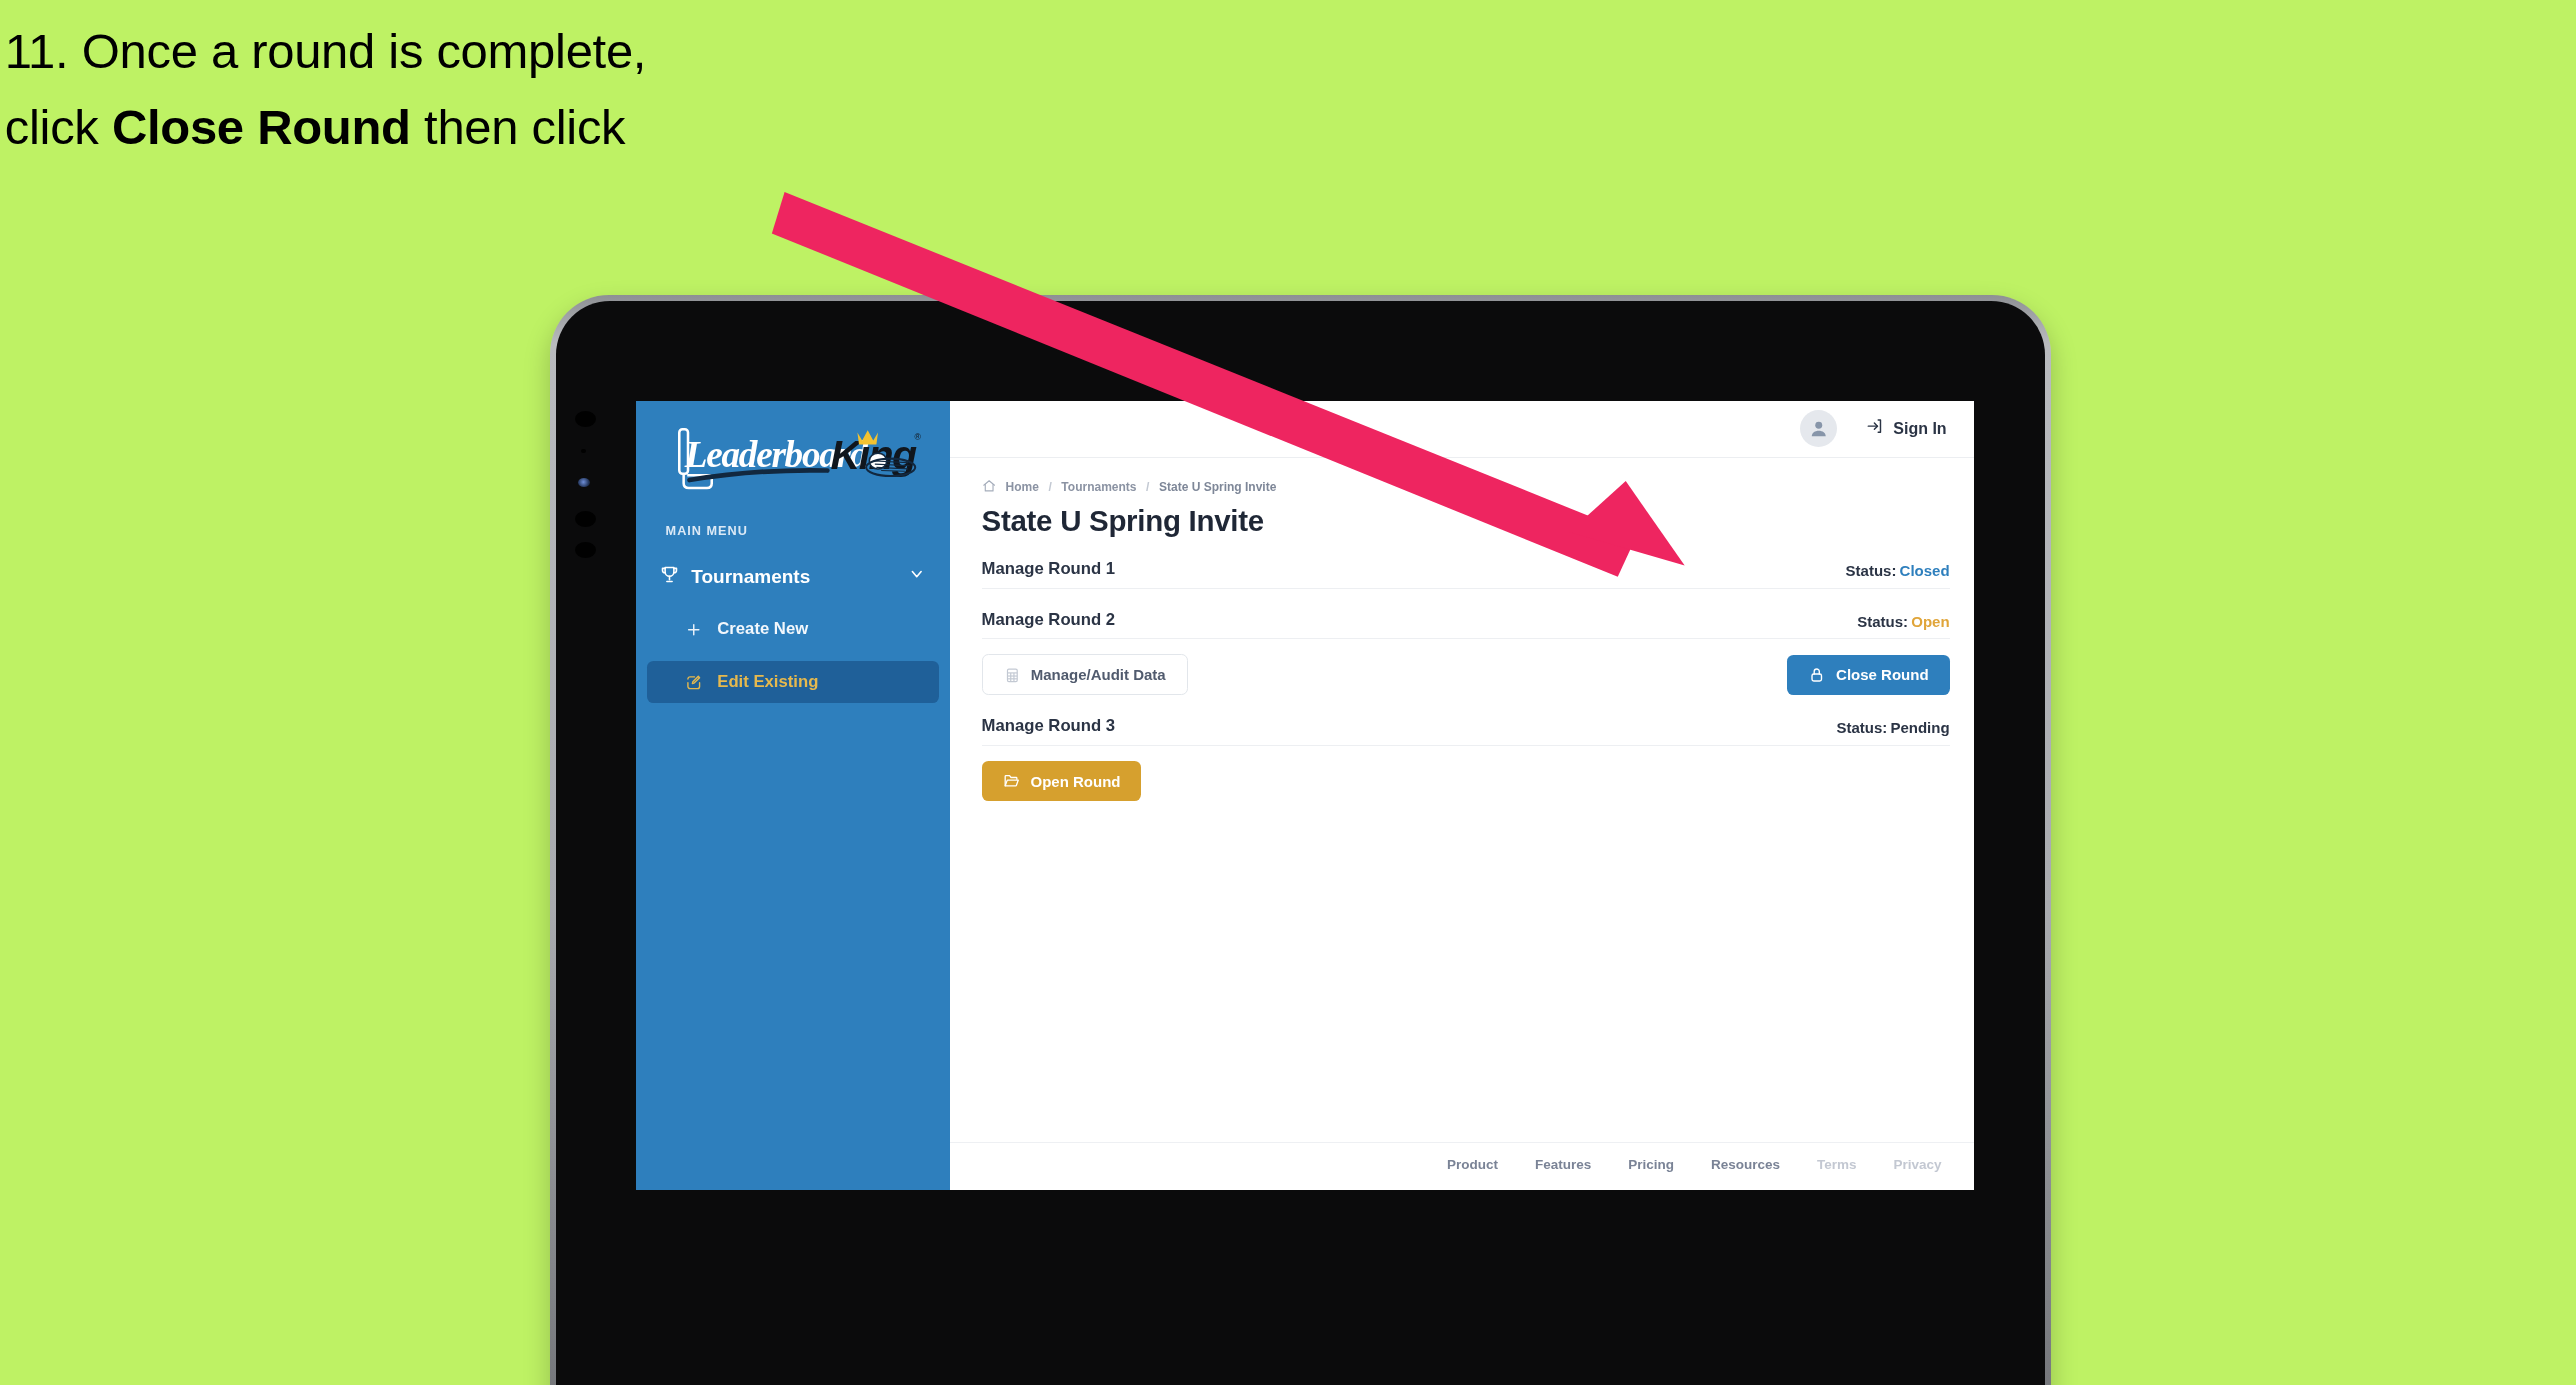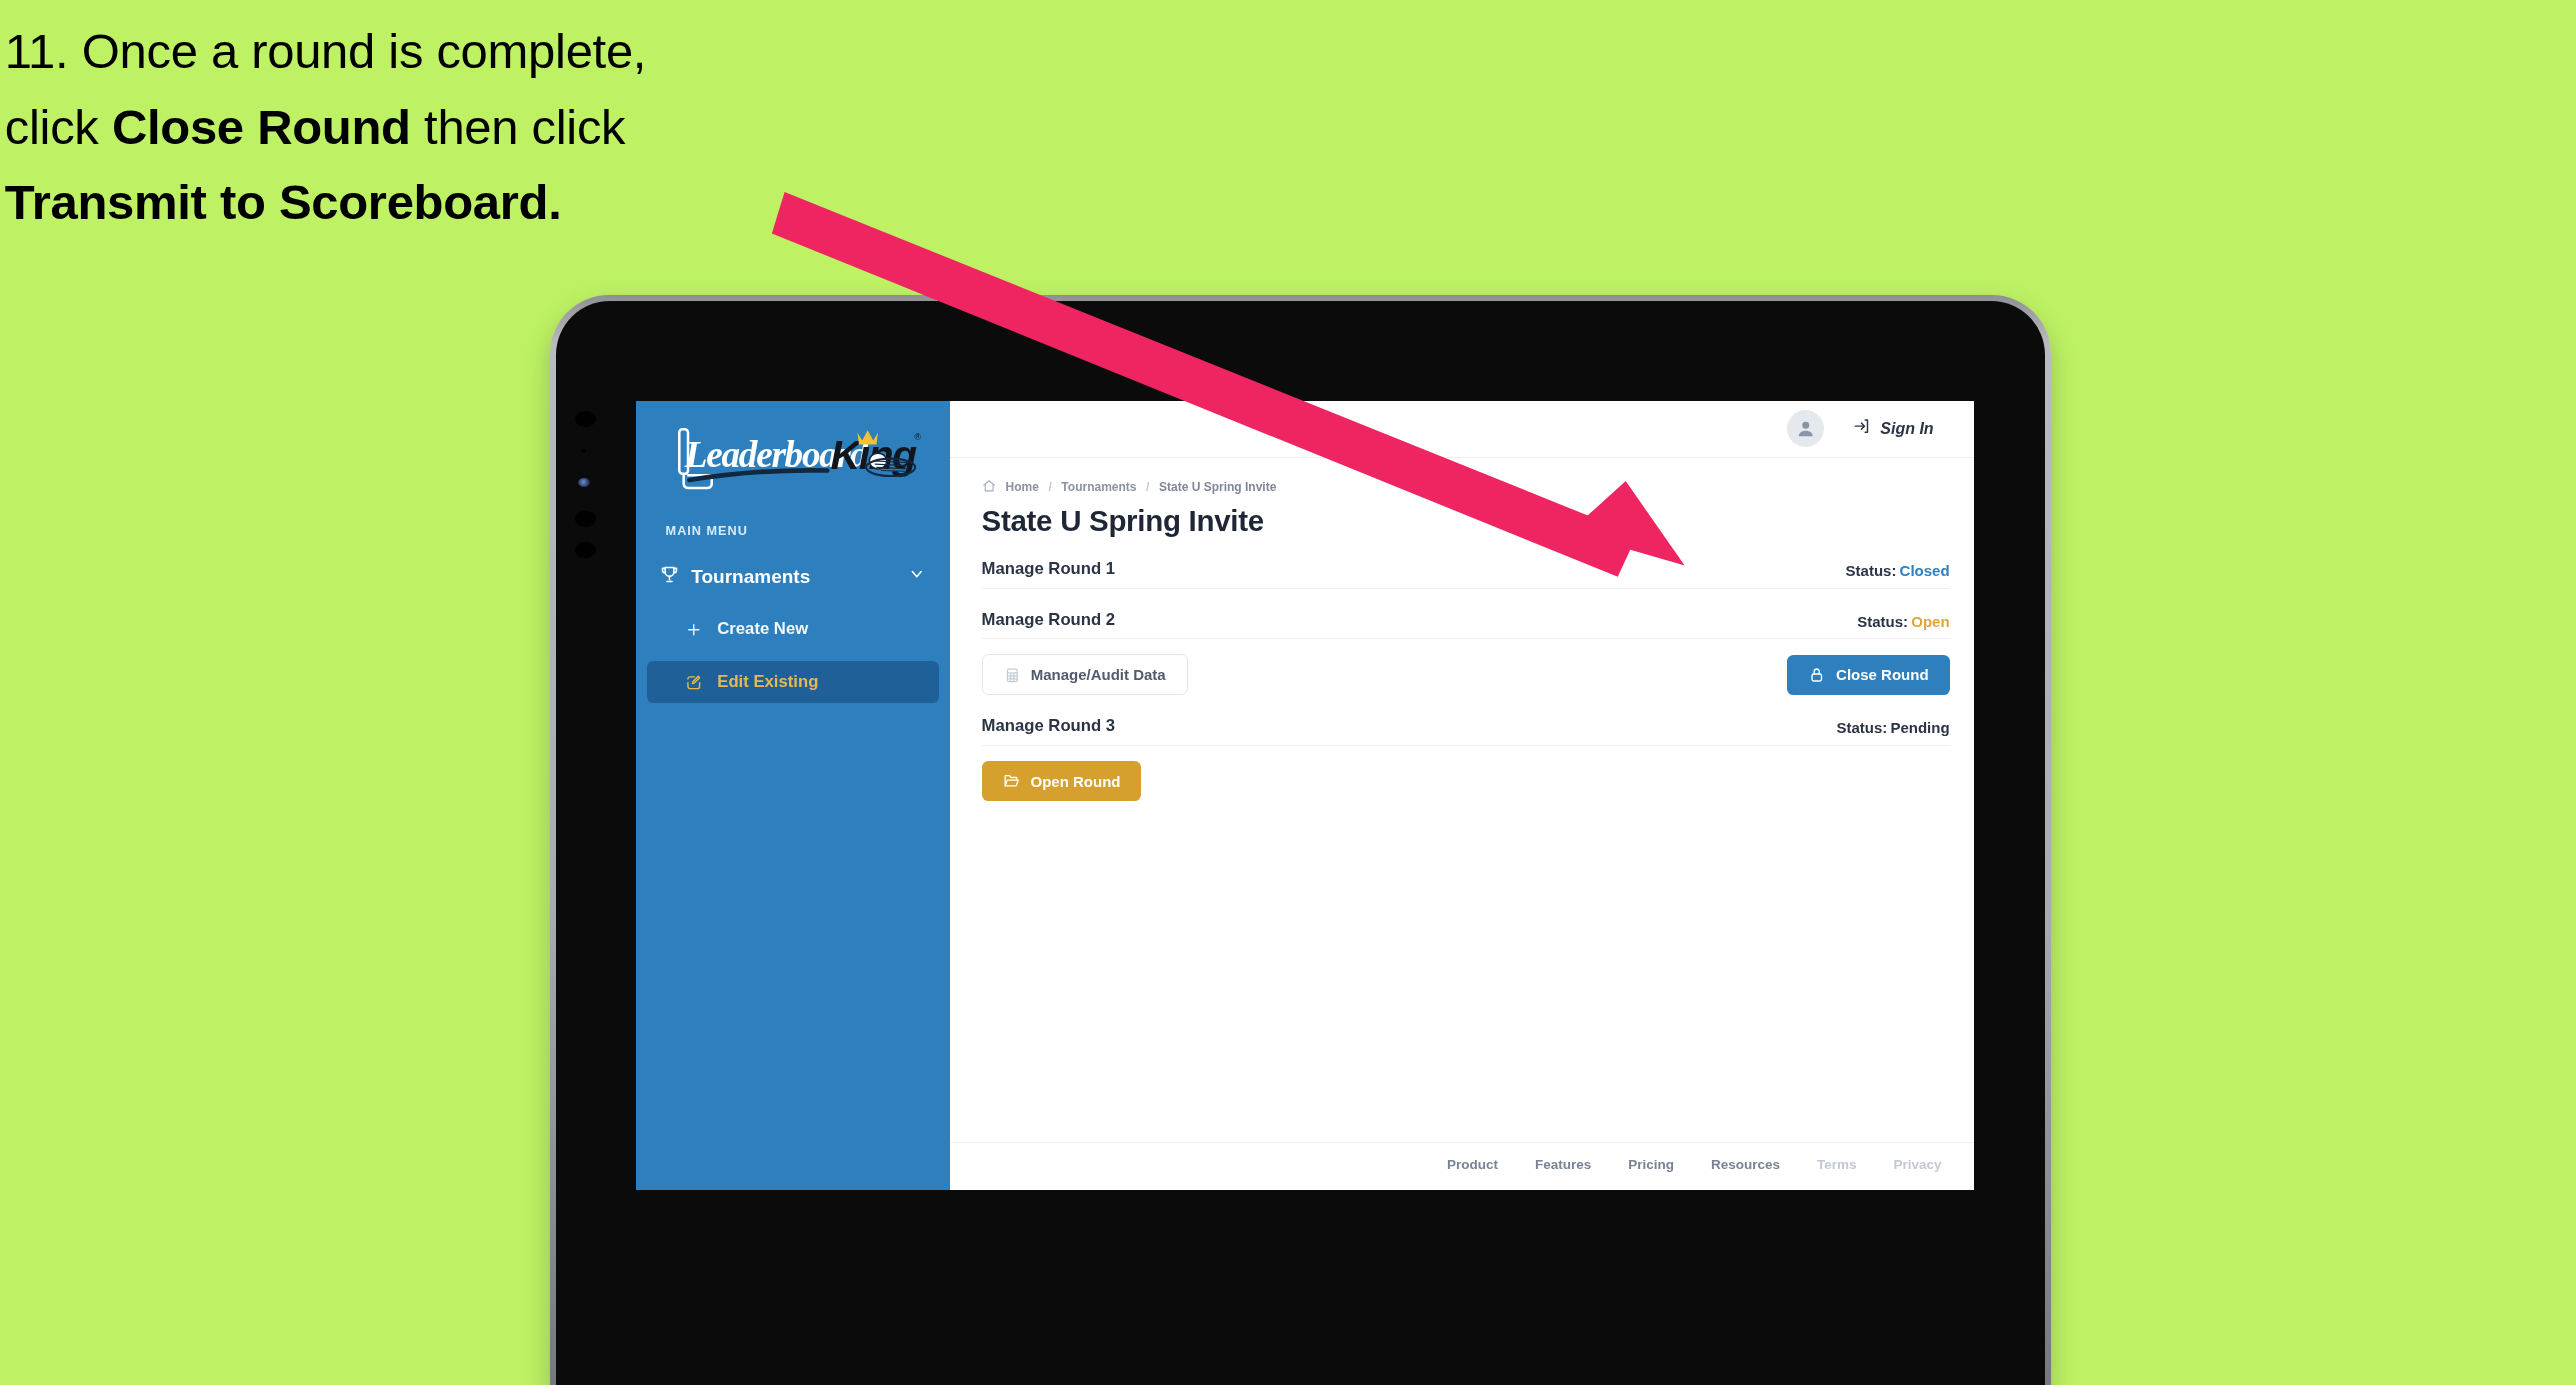--- a/index.html
+++ b/index.html
@@ -81,21 +81,21 @@
     color: #f2f7fc;
   }
   .subitem.active { background:#1f6099; color:#e6b94e; }
   .subitem .sicon { display:inline-flex; width:21px; height:21px; align-items:center; justify-content:center; }
 
   
   #content { flex:1; background:#ffffff; display:flex; flex-direction:column; position:relative; }
   #topbar {
     height: 57px; border-bottom: 0.8px solid #eceef1;
     display:flex; align-items:center; justify-content:flex-end;
-    padding-right: 40px; gap: 29px; background:#fff;font-style:italic;
+    padding-right: 27px; gap: 29px; background:#fff;
   }
   .avatar { width:37px; height:37px; border-radius:50%; background:#e5e8ed; display:flex; align-items:center; justify-content:center; }
   .signin { display:flex; align-items:center; gap:8.8px; font-size:16px; font-weight:700; color:#2b3445; }
 
   #body-area { flex:1; padding: 21px 24px 0 32px; }
 
   .breadcrumb { display:flex; align-items:center; gap:9.6px; font-size:12px; color:#8b93a3; font-weight:600; }
   .breadcrumb .sep { color:#c3c9d3; }
   .breadcrumb .crumb.last { color:#7e8798; }
 
@@ -133,21 +133,20 @@
   #cursor { position:absolute; left:838px; top:604px; width:27px; height:32px; pointer-events:none; }
 </style>
 </head>
 <body>
 
 <div id="stage">
 
   <div id="caption">
     <div><span>11. Once a round is complete,</span></div>
     <div><span>click </span><span class="b">Close Round</span><span> then click</span></div>
-    <div><span class="b">Transmit to Scoreboard.</span></div>
   </div>
 
   <div id="tablet">
     <div id="tablet-body">
 
       <span class="bezel-dot" style="left:19px; top:110px; width:21px; height:16px;"></span>
       <span class="bezel-dot" style="left:25.5px; top:148px; width:4.8px; height:4.8px;"></span>
       <span class="cam-dot" style="left:22px; top:177px; width:12.7px; height:9.6px; background:radial-gradient(circle at 45% 45%, #6f8fd8 0%, #223459 65%, #0d1522 100%);"></span>
       <span class="bezel-dot" style="left:19px; top:210px; width:21px; height:16px;"></span>
       <span class="bezel-dot" style="left:19px; top:241px; width:21px; height:16px;"></span>

